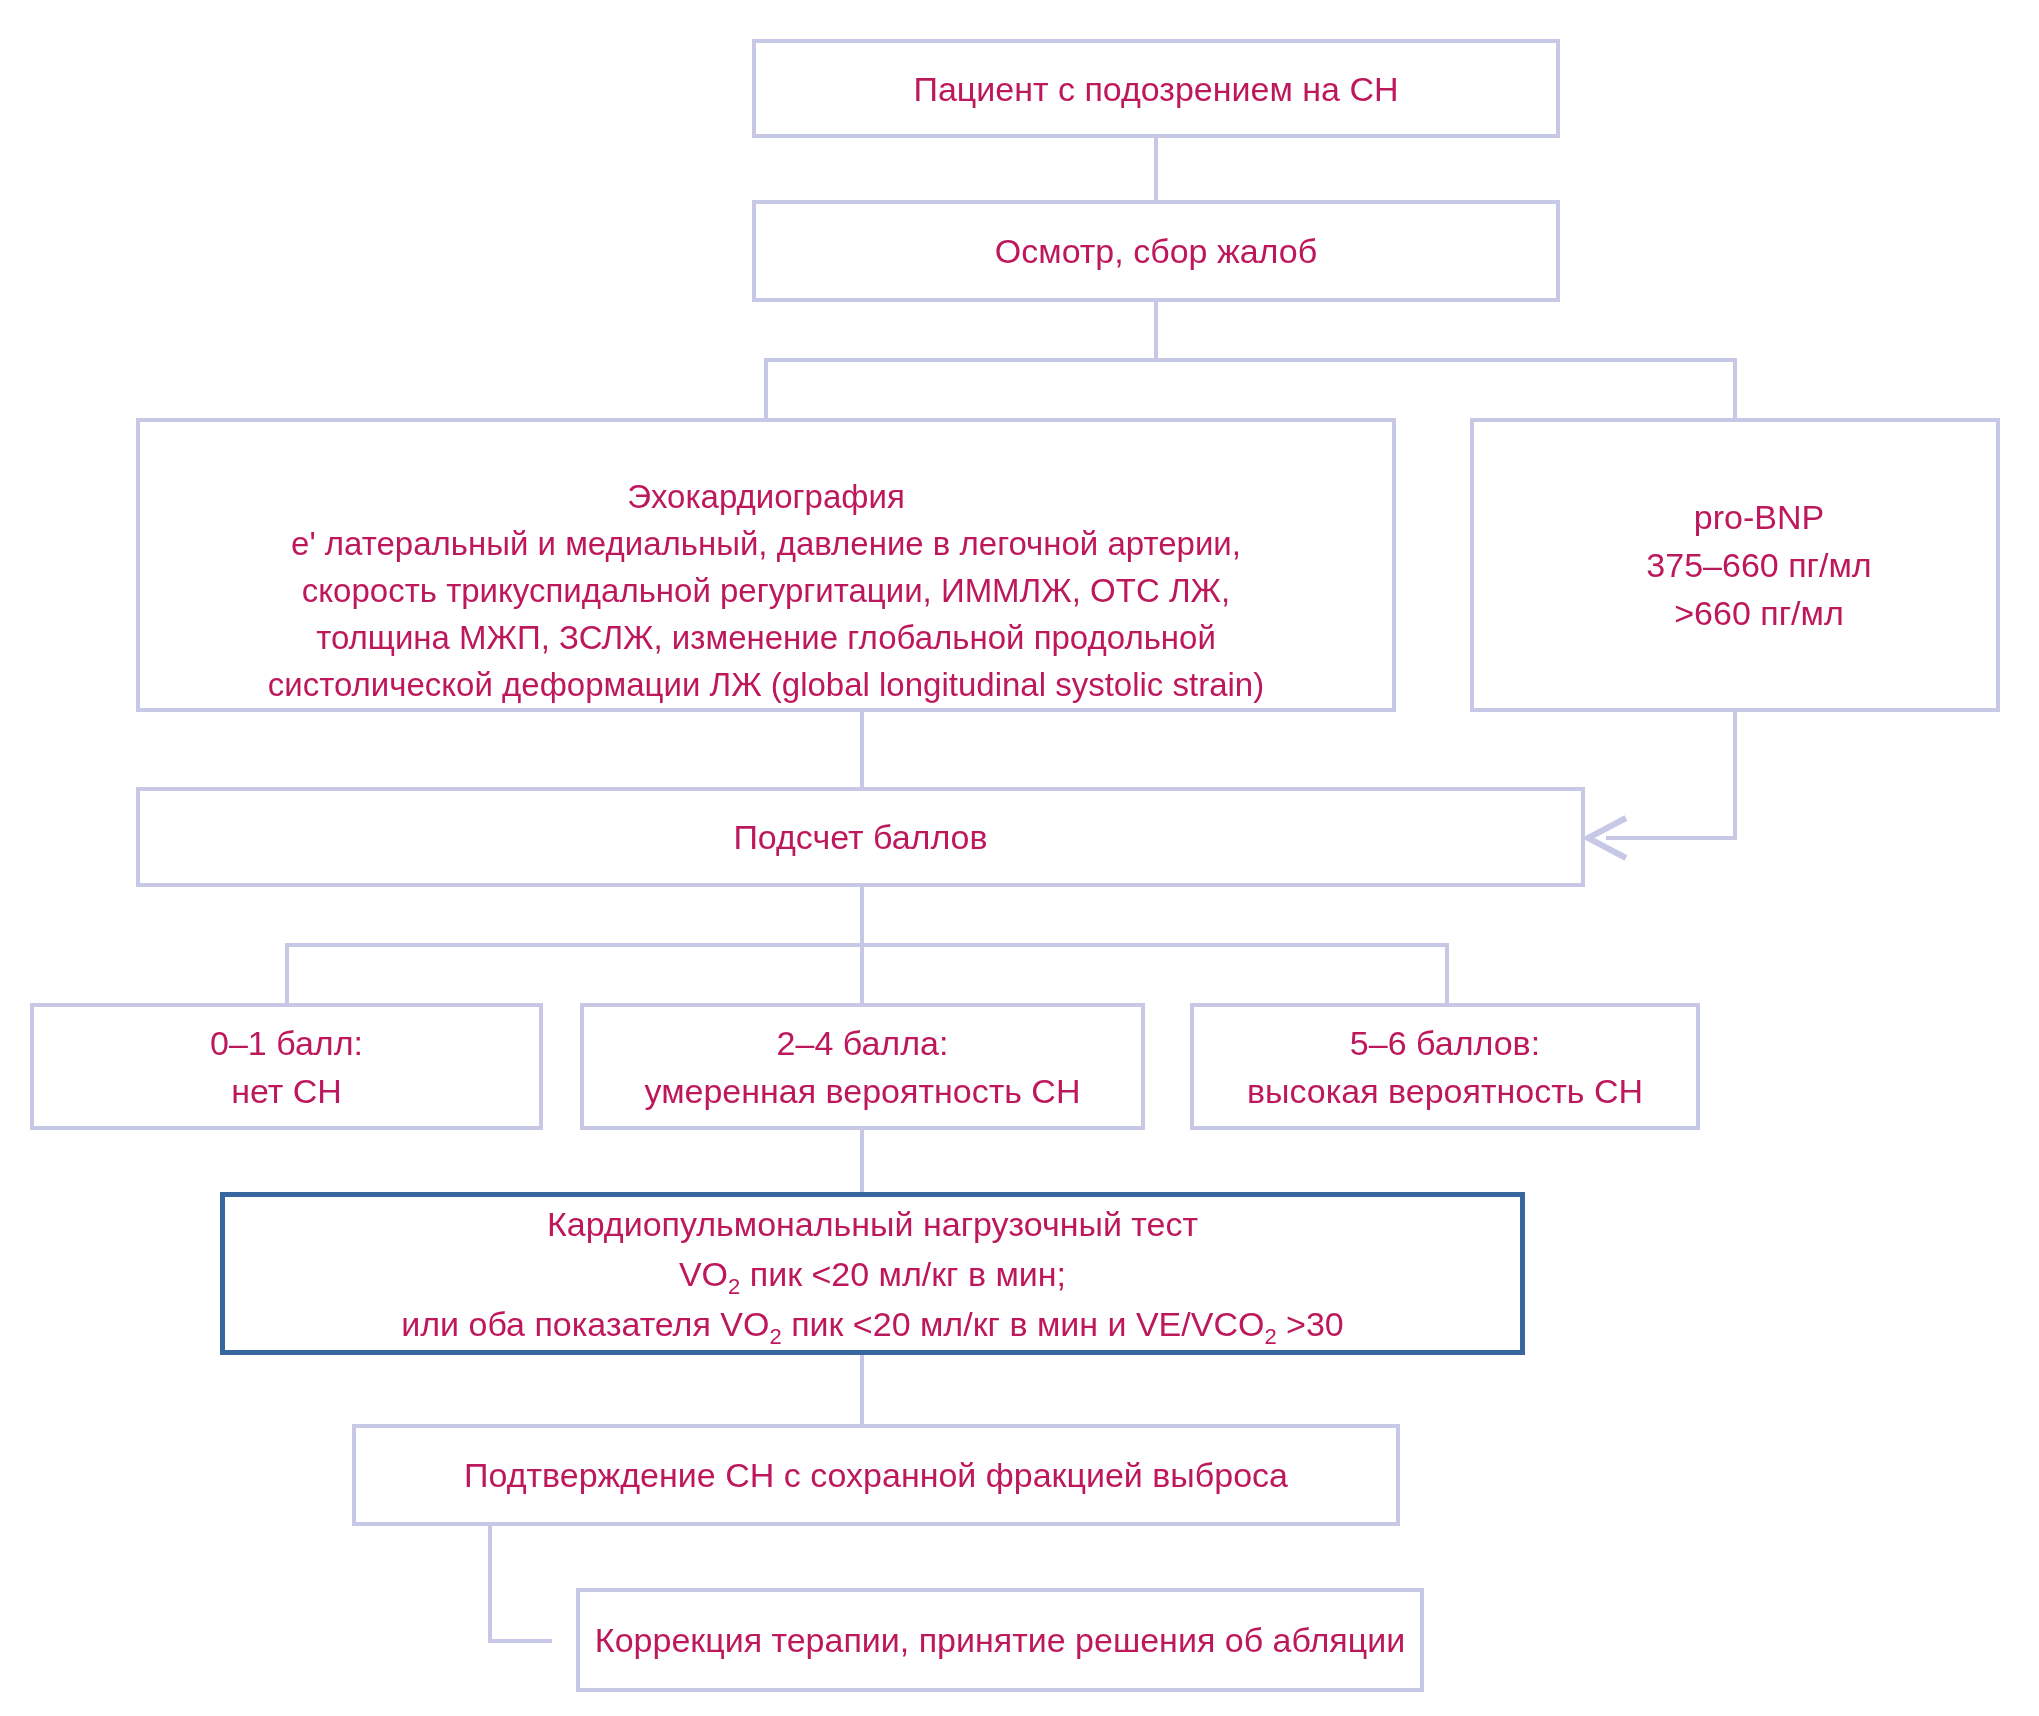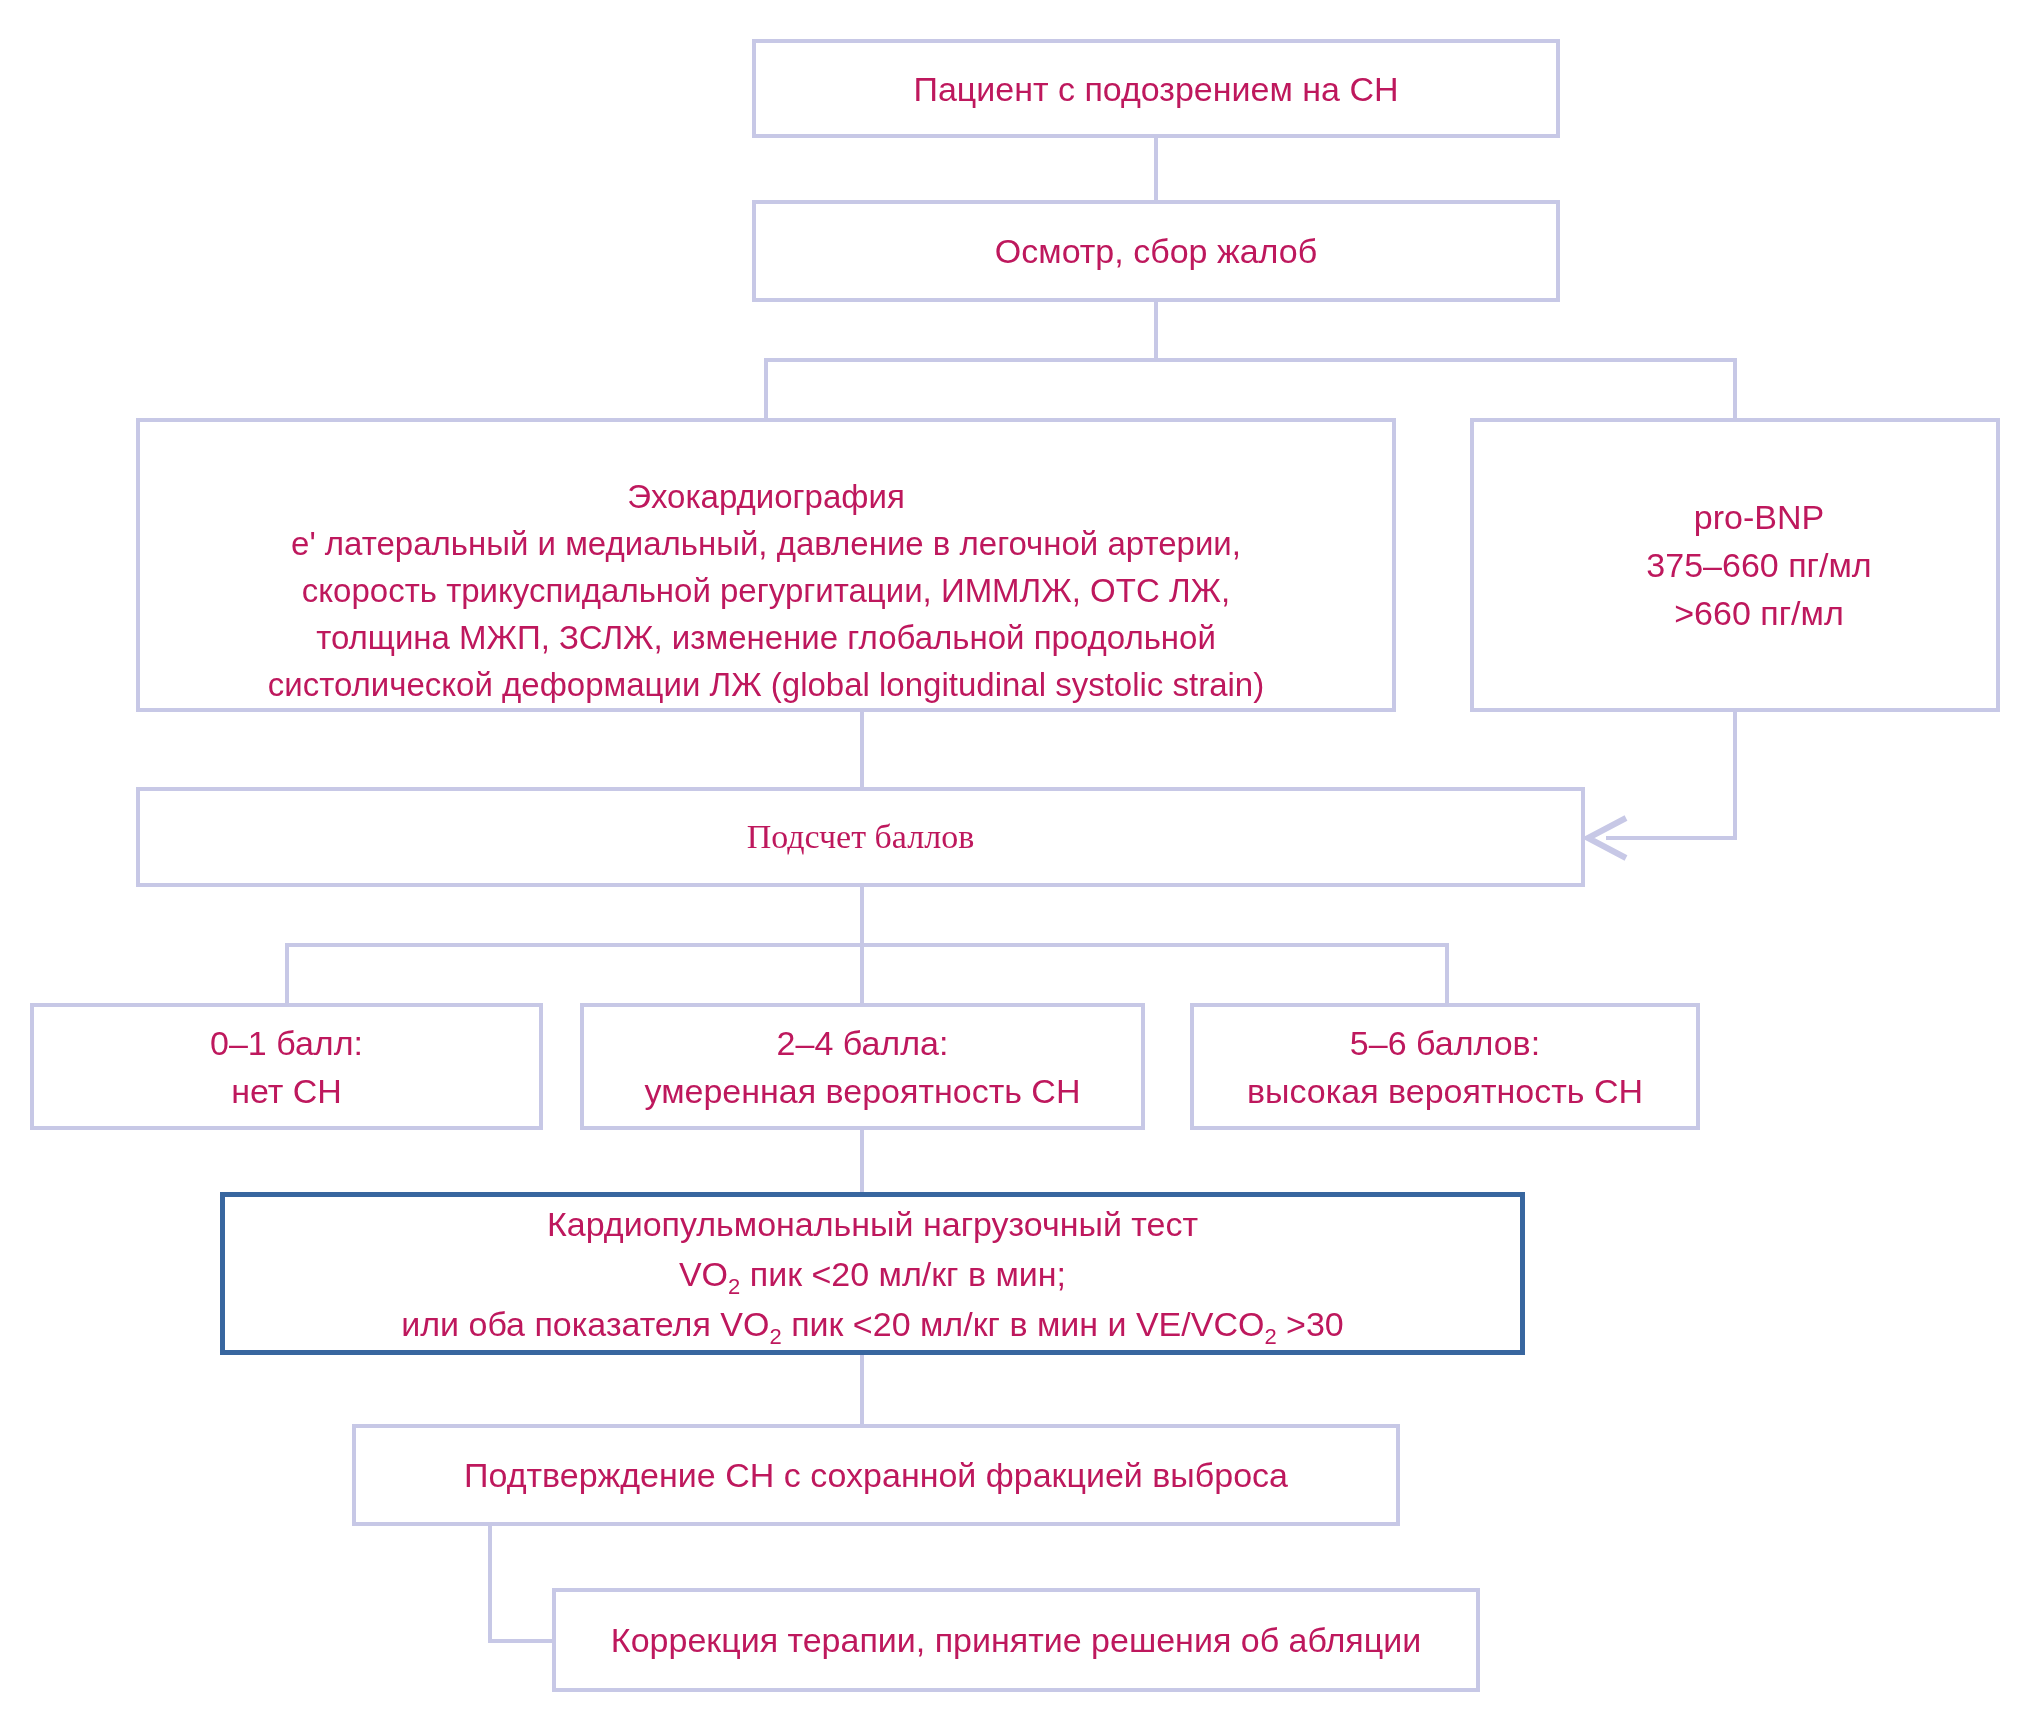--- a/index.html
+++ b/index.html
@@ -84,21 +84,21 @@
     <div class="ln">толщина МЖП, ЗСЛЖ, изменение глобальной продольной</div>
     <div class="ln">систолической деформации ЛЖ (global longitudinal systolic strain)</div>
   </div>
 
   <div class="node" style="left:1470px; top:418px; width:530px; height:294px;padding-left:48px;">
     <div class="ln">pro-BNP</div>
     <div class="ln">375–660 пг/мл</div>
     <div class="ln">&gt;660 пг/мл</div>
   </div>
 
-  <div class="node" style="left:136px; top:787px; width:1449px; height:100px;font-family:Liberation Serif, serif;">
+  <div class="node" style="left:136px; top:787px; width:1449px; height:100px;">
     <div class="ln">Подсчет баллов</div>
   </div>
 
   <div class="node" style="left:30px; top:1003px; width:513px; height:127px;">
     <div class="ln">0–1 балл:</div>
     <div class="ln">нет СН</div>
   </div>
 
   <div class="node" style="left:580px; top:1003px; width:565px; height:127px;">
     <div class="ln">2–4 балла:</div>
@@ -113,17 +113,17 @@
   <div class="node highlight" style="left:220px; top:1192px; width:1305px; height:163px; line-height:50px;">
     <div class="ln">Кардиопульмональный нагрузочный тест</div>
     <div class="ln"><span>VO</span><sub class="s2">2</sub><span> пик &lt;20 мл/кг в мин;</span></div>
     <div class="ln"><span>или оба показателя VO</span><sub class="s2">2</sub><span> пик &lt;20 мл/кг в мин и VE/VCO</span><sub class="s2">2</sub><span> &gt;30</span></div>
   </div>
 
   <div class="node" style="left:352px; top:1424px; width:1048px; height:102px;">
     <div class="ln">Подтверждение СН с сохранной фракцией выброса</div>
   </div>
 
-  <div class="node" style="left:552px; top:1588px; width:928px; height:104px;">
+  <div class="node" style="left:576px; top:1588px; width:848px; height:104px;">
     <div class="ln">Коррекция терапии, принятие решения об абляции</div>
   </div>
 
 </div>
 
 </body></html>

